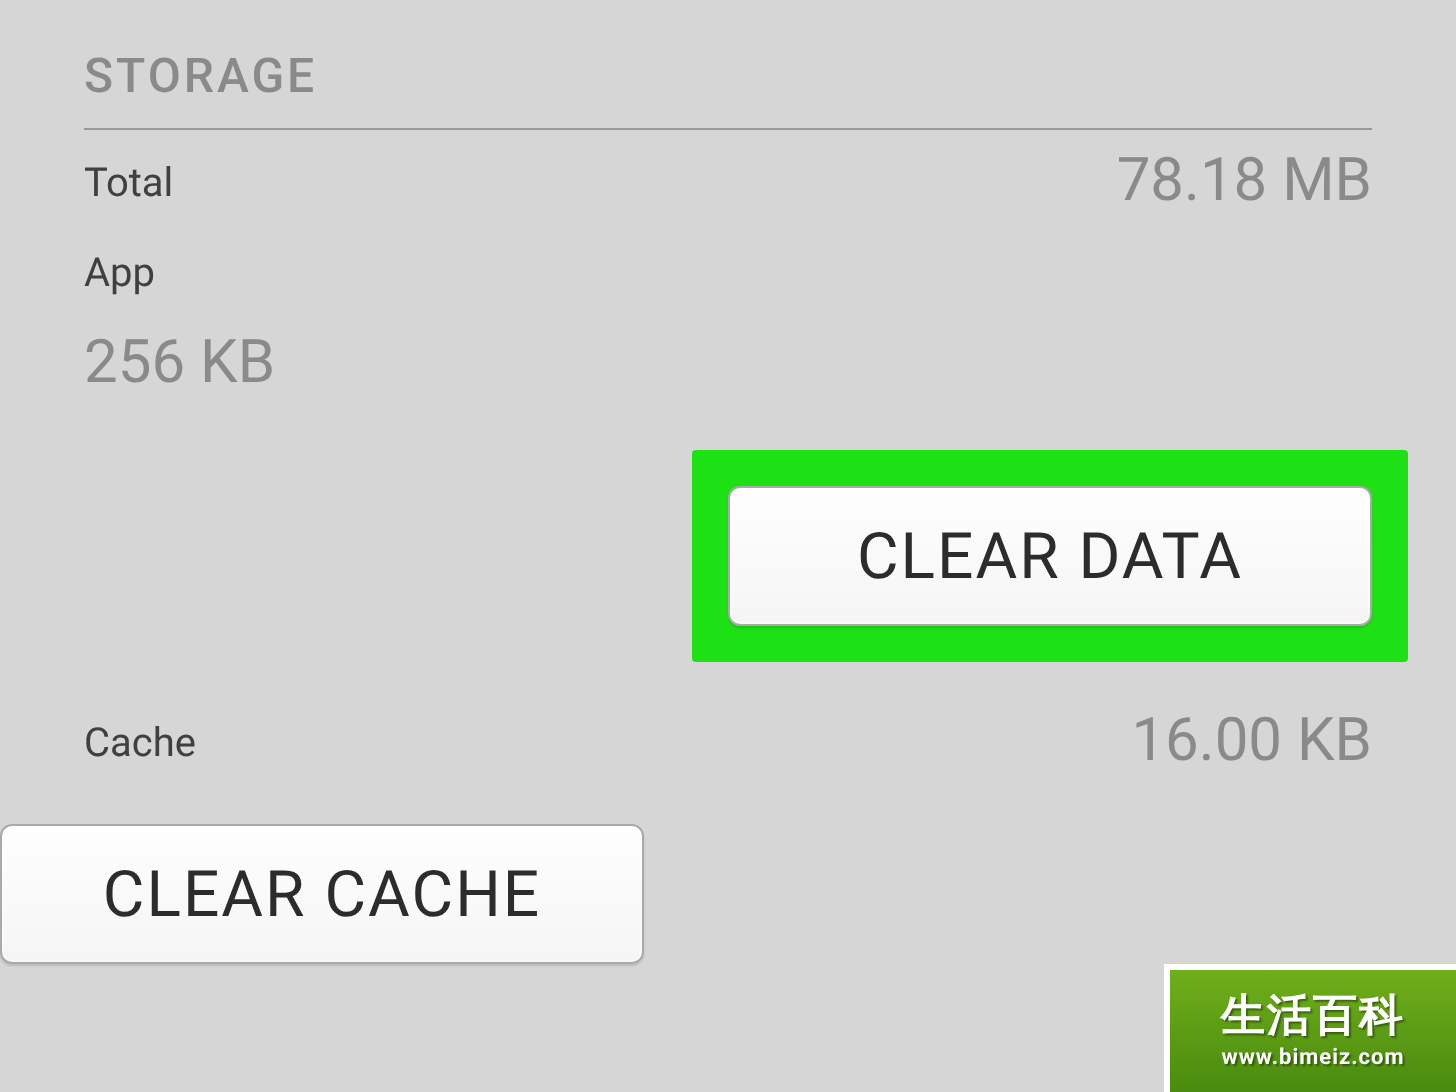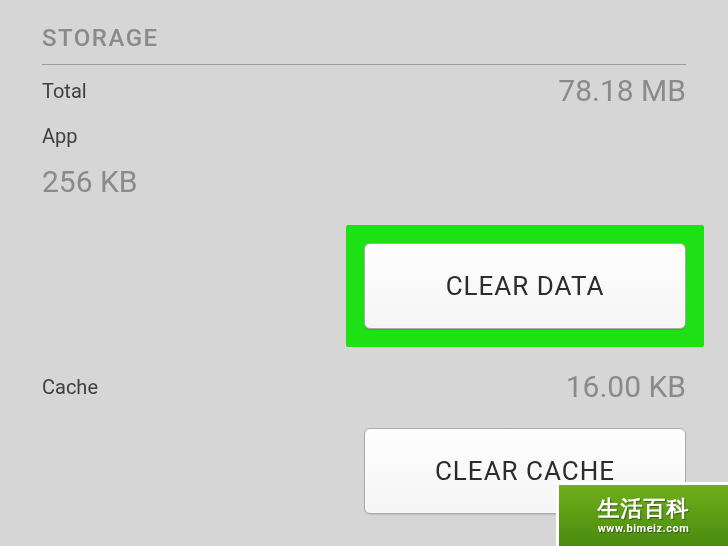--- a/index.html
+++ b/index.html
@@ -38,25 +38,25 @@
       color: #404040;
       font-weight: 400;
     }
     .row .value {
       font-size: 30px;
       color: #8a8a8a;
       font-weight: 400;
     }
     .action-button {
       width: 322px;
-      height: 86px;
+      height: 70px;
       background: linear-gradient(#fefefe, #f5f5f5);
       border: 1px solid #aaaaaa;
       border-radius: 6px;
-      font-size: 26px;
+      font-size: 32px;
       font-weight: 400;
       letter-spacing: 1px;
       color: #2c2c2c;
       display: flex;
       align-items: center;
       justify-content: center;
       box-shadow: 0 1px 1px rgba(0,0,0,0.12), inset 0 0 0 1px rgba(255,255,255,0.3);
       cursor: pointer;
     }
     .highlight-wrap {
@@ -67,29 +67,28 @@
     }
     .button-area-1 {
       display: flex;
       justify-content: flex-end;
       padding-right: 24px;
       margin-top: 18px;
       margin-bottom: 14px;
     }
     .button-area-2 {
       display: flex;
-      justify-content: flex-end;
-      padding-right: 42px;
+      justify-content: flex-start;
       margin-top: 16px;
     }
     .watermark {
       position: absolute;
       right: 0;
       bottom: 0;
-      width: 172px;
+      width: 146px;
       height: 64px;
       background: linear-gradient(#6faf1a, #4a8a10);
       border-left: 3px solid #ffffff;
       border-top: 3px solid #ffffff;
       display: flex;
       flex-direction: column;
       align-items: center;
       justify-content: center;
       color: #ffffff;
       font-size: 15px;

